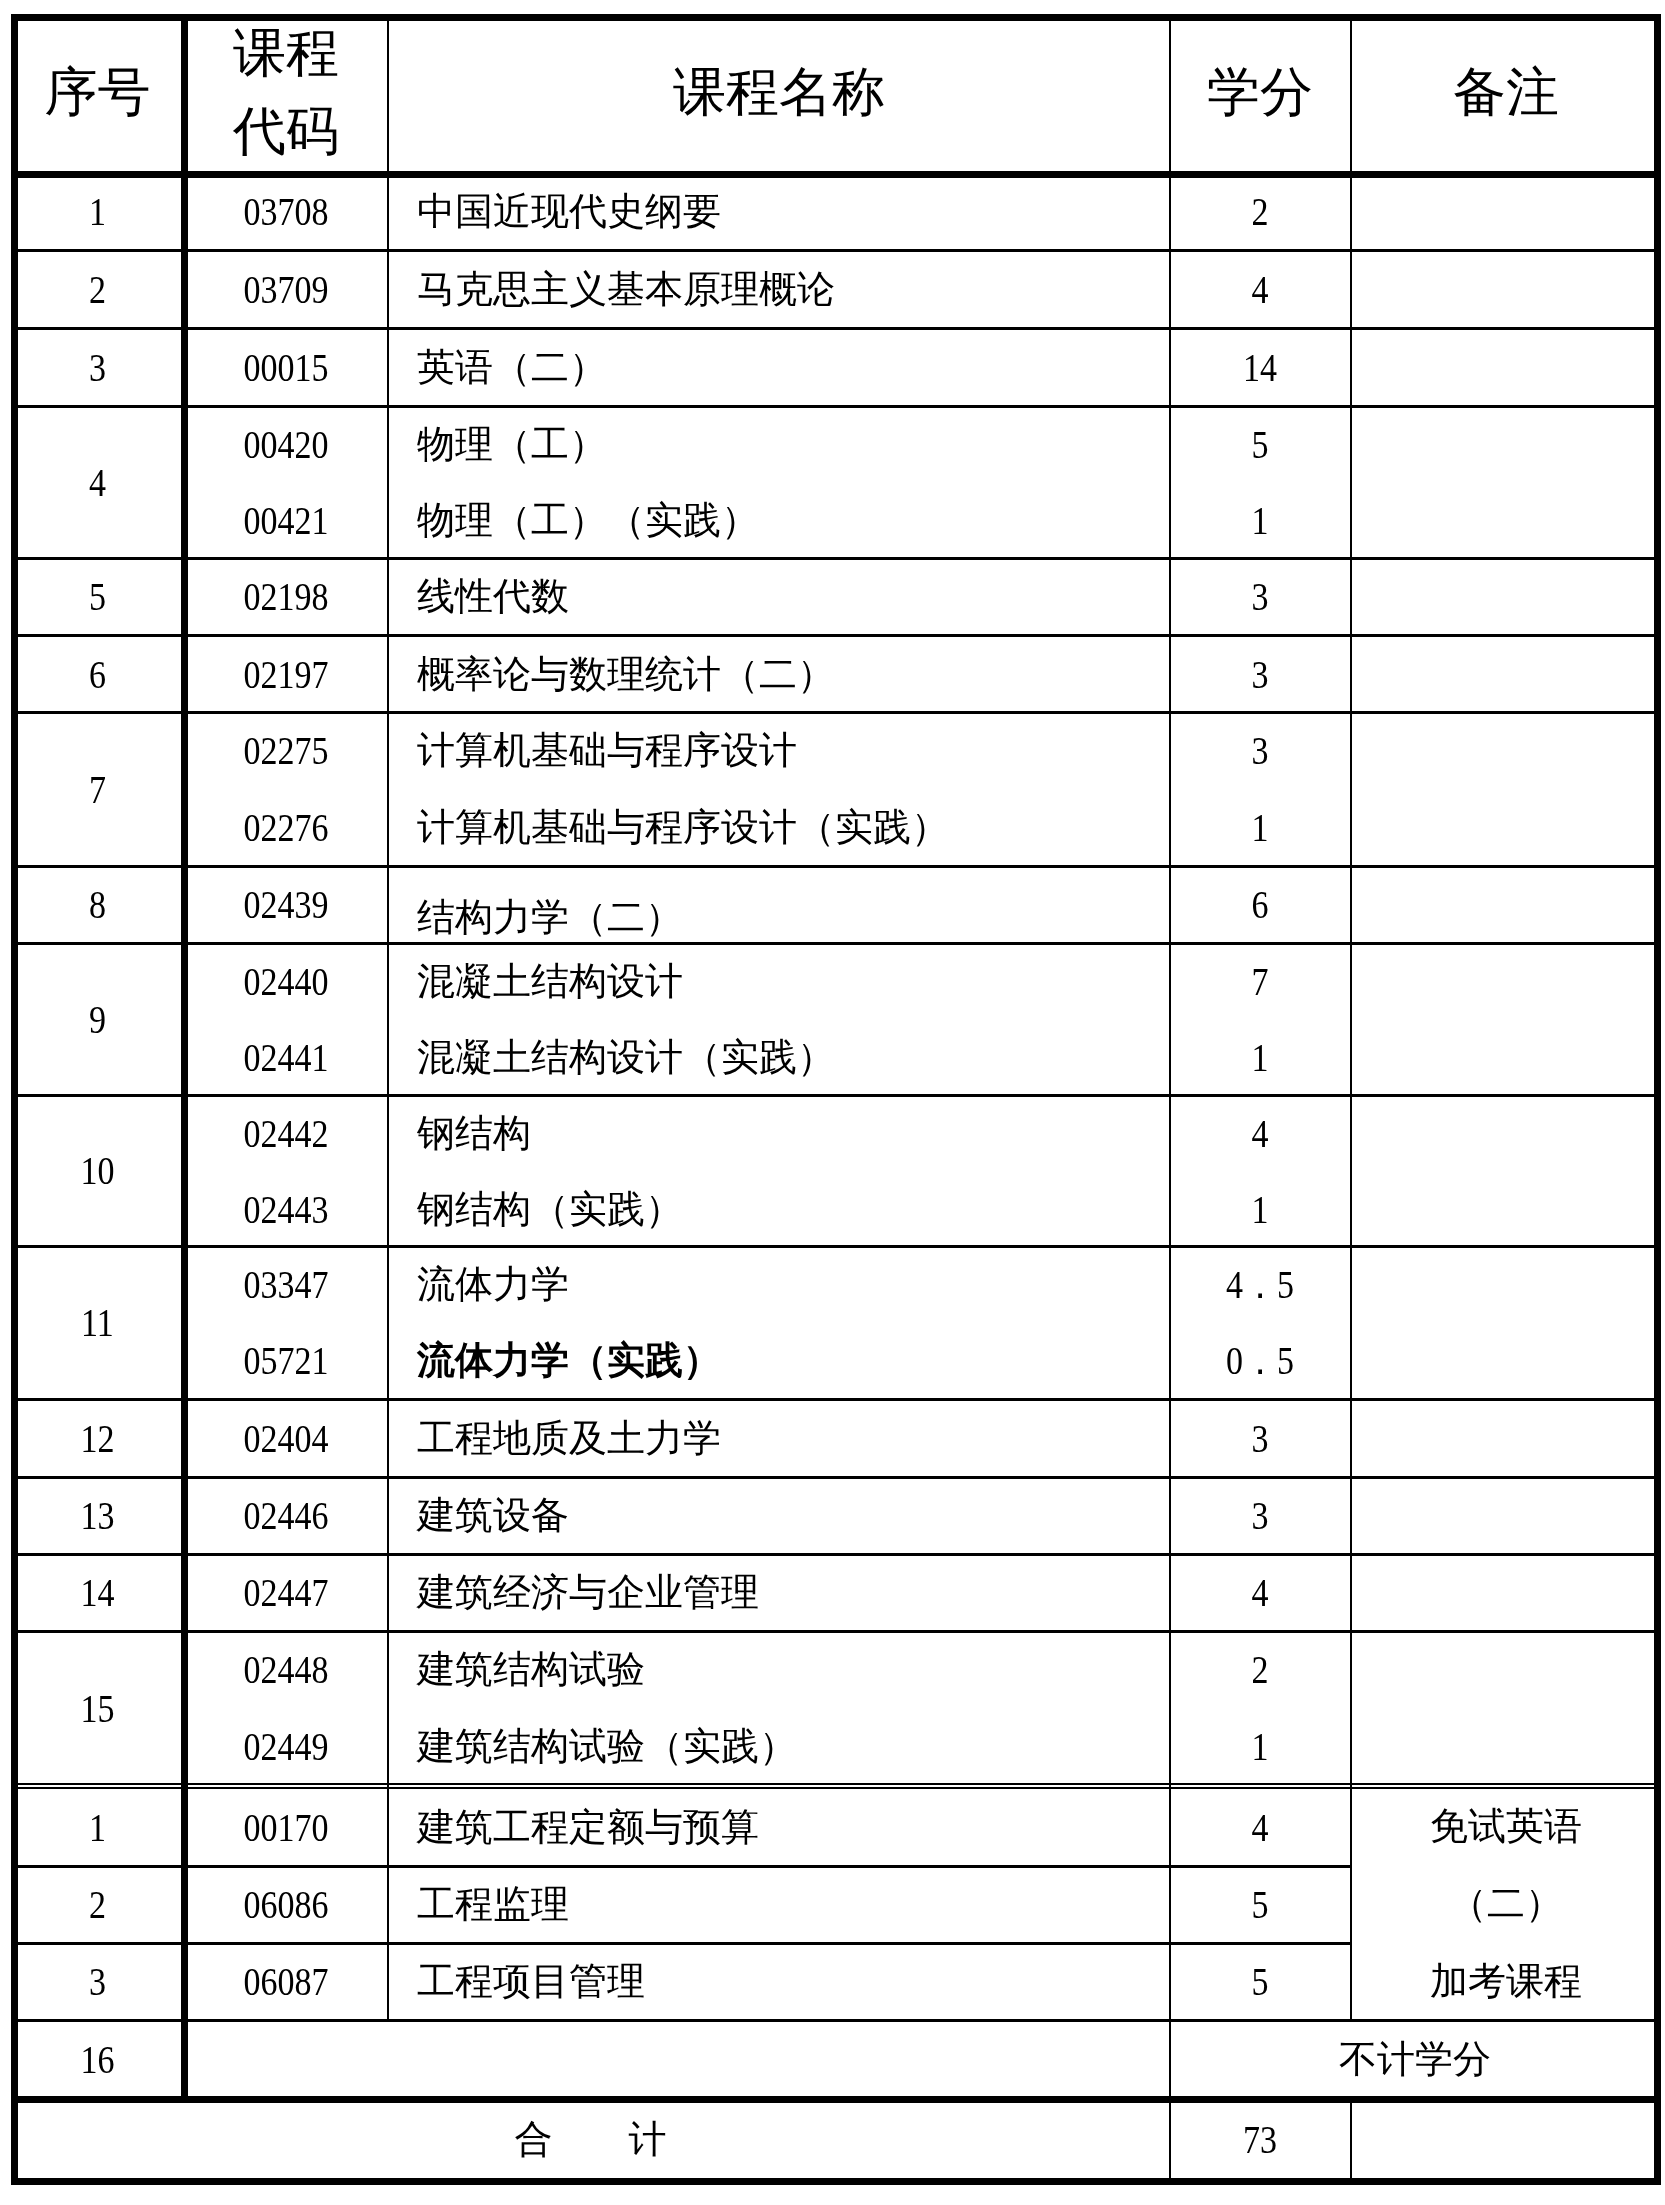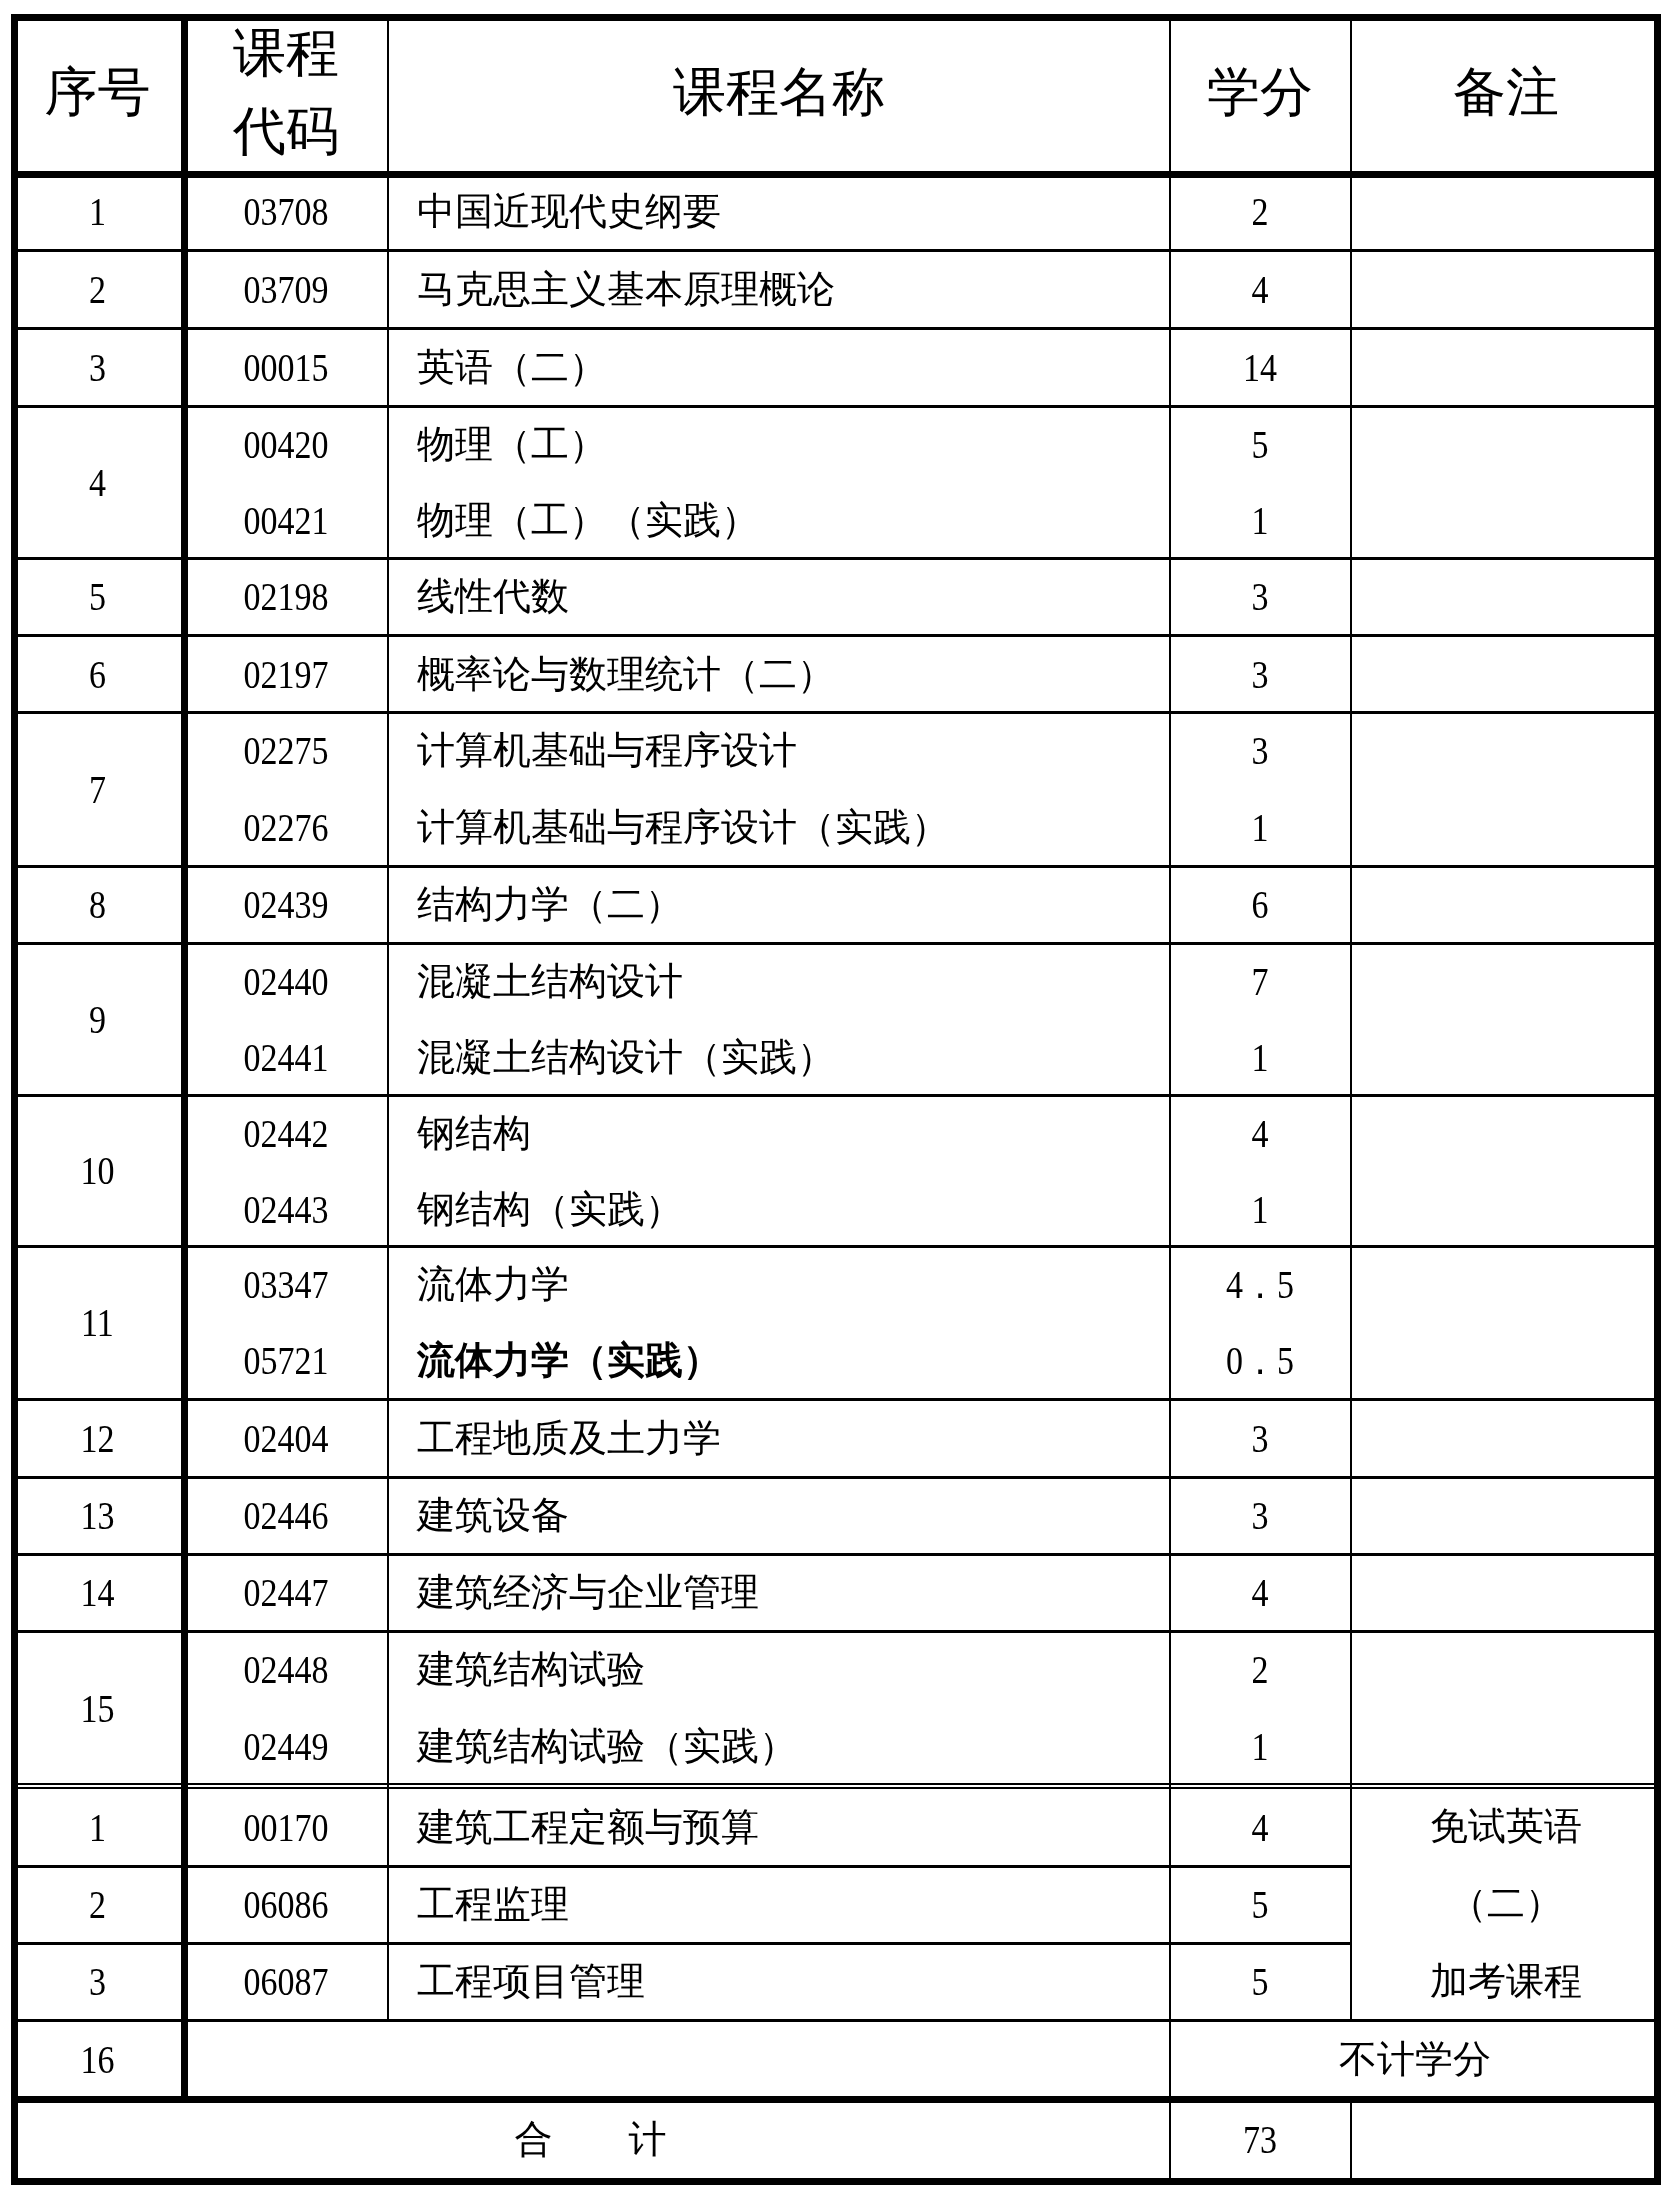--- a/index.html
+++ b/index.html
@@ -145,21 +145,21 @@
     <div class="cell num" style="left: 1159px; top: 775px; width: 180px; height: 77px;">
       <span>1</span>
     </div>
     <div class="cell " style="left: 1340px; top: 698px; width: 310px; height: 154px;"></div>
     <div class="cell num" style="left: 0px; top: 852px; width: 173px; height: 77px;">
       <span>8</span>
     </div>
     <div class="cell num" style="left: 173px; top: 852px; width: 204px; height: 77px;">
       <span>02439</span>
     </div>
-    <div class="cell body left" style="left: 377px; top: 852px; width: 782px; height: 77px;">
+    <div class="cell body left" style="left: 377px; top: 852px; width: 782px; height: 77px; align-items: flex-end;">
       <span>结构力学（二）</span>
     </div>
     <div class="cell num" style="left: 1159px; top: 852px; width: 180px; height: 77px;">
       <span>6</span>
     </div>
     <div class="cell " style="left: 1340px; top: 852px; width: 310px; height: 77px;"></div>
     <div class="cell num" style="left: 0px; top: 929px; width: 173px; height: 152px;">
       <span>9</span>
     </div>
     <div class="cell num" style="left: 173px; top: 929px; width: 204px; height: 76px;">

